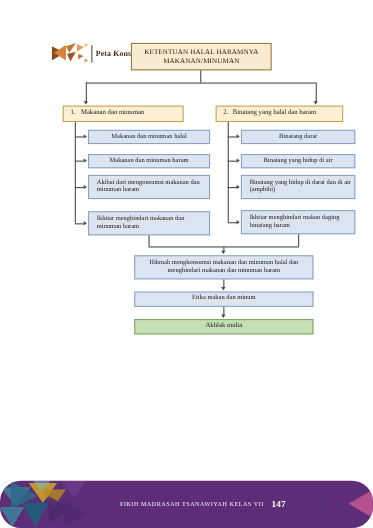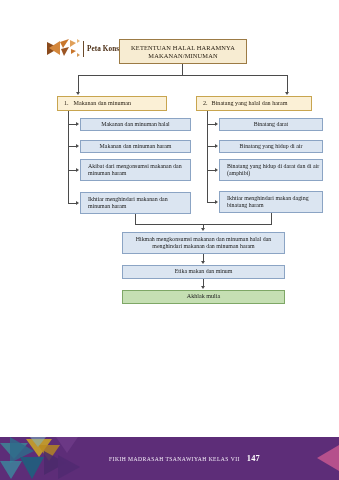--- a/index.html
+++ b/index.html
@@ -116,20 +116,21 @@
   }
 
   
   #footer-band {
     position: absolute;
     left: 0; bottom: 0;
     width: 339px;
     height: 43px;
     background: #5d2d78;
     overflow: hidden;
+    border-radius: 19px;
   }
   #footer-deco {
     position: absolute;
     left: 0; top: 0;
     width: 120px; height: 43px;
     overflow: hidden;
   }
   #footer-right-deco {
     position: absolute;
     right: 0; top: 0;

